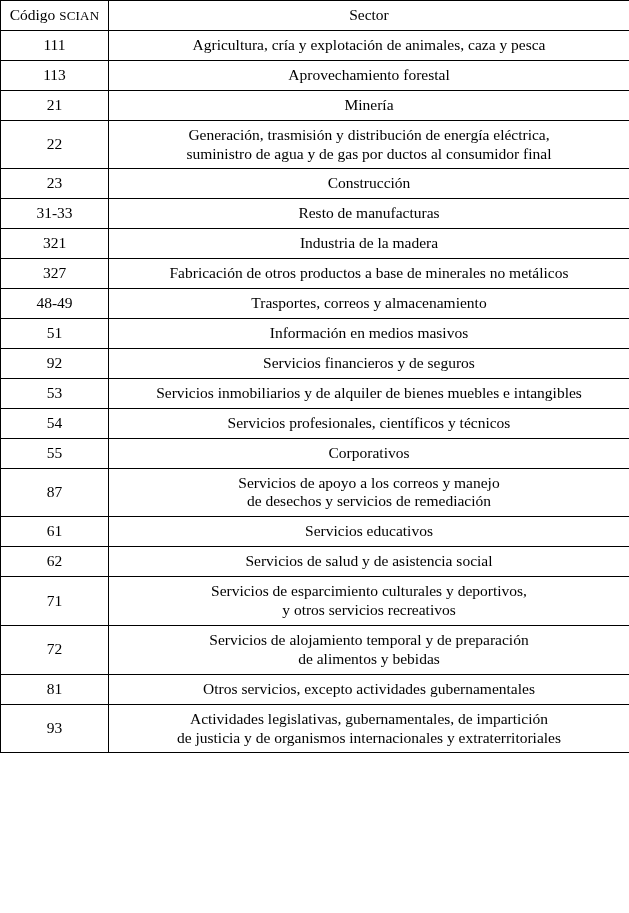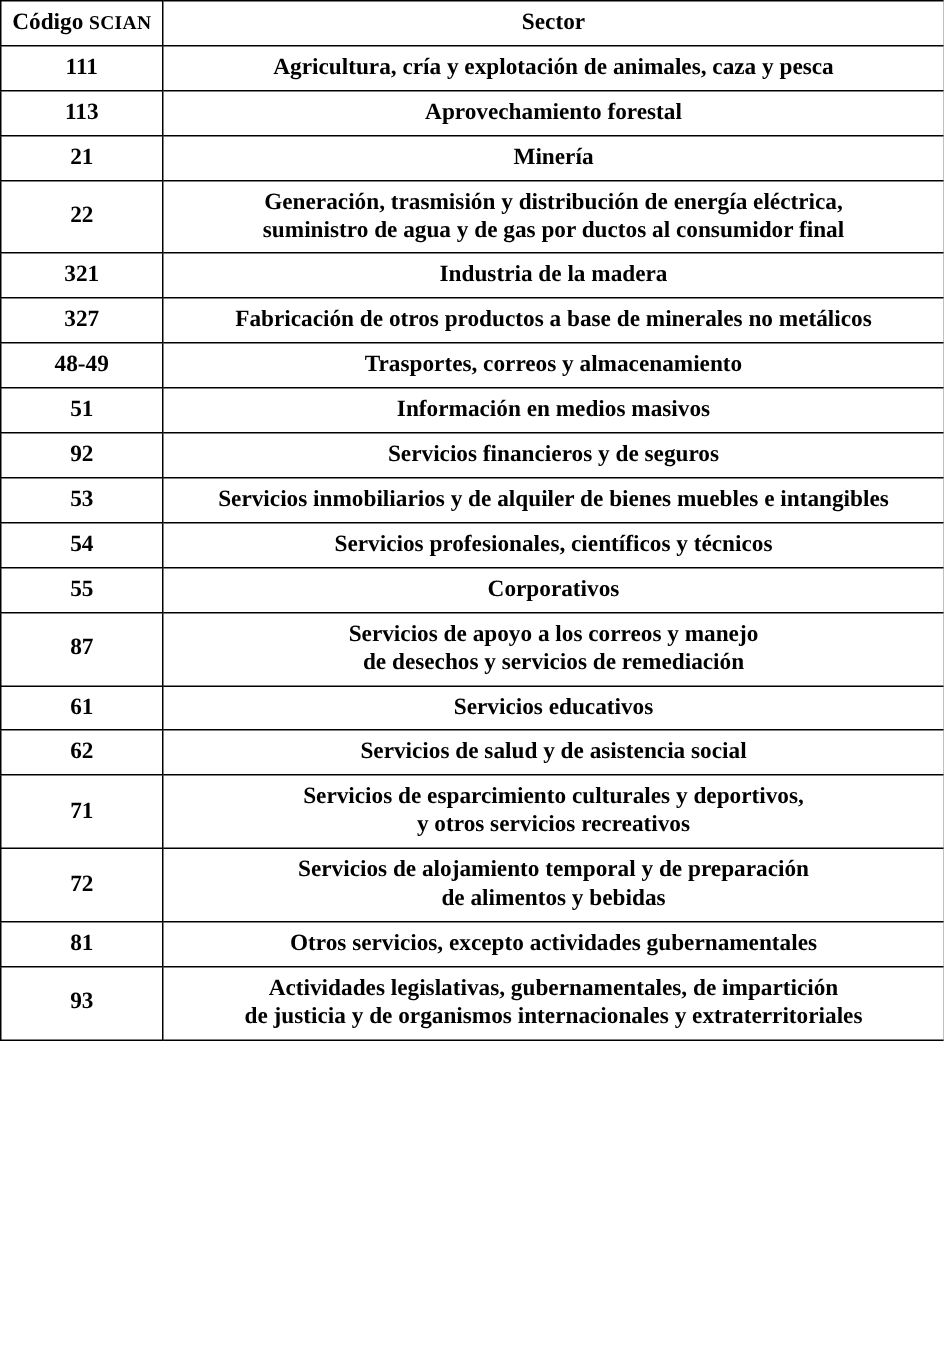--- a/index.html
+++ b/index.html
@@ -26,21 +26,21 @@
     table-layout: fixed;
   }
   table.scian-table td,
   table.scian-table th {
     border: 1px solid #000000;
     padding: 5px 0;
     text-align: center;
     vertical-align: middle;
     font-size: 15.5px;
     line-height: 1.22;
-    font-weight: bold;
+    font-weight: normal;
   }
   col.col-code { width: 108px; }
   col.col-sector { width: 521px; }
 
   th.header-cell {
     font-size: 15.5px;
   }
   th.header-code .small-caps {
     font-size: 13px;
     letter-spacing: 0.2px;
@@ -82,20 +82,28 @@
           <td class="code-cell">113</td>
           <td class="sector-cell"><span>Aprovechamiento forestal</span></td>
         </tr>
         <tr>
           <td class="code-cell">21</td>
           <td class="sector-cell"><span>Minería</span></td>
         </tr>
         <tr>
           <td class="code-cell">22</td>
           <td class="sector-cell"><span>Generación, trasmisión y distribución de energía eléctrica,</span><span class="line2">suministro de agua y de gas por ductos al consumidor final</span></td>
+        </tr>
+        <tr>
+          <td class="code-cell">23</td>
+          <td class="sector-cell"><span>Construcción</span></td>
+        </tr>
+        <tr>
+          <td class="code-cell">31-33</td>
+          <td class="sector-cell"><span>Resto de manufacturas</span></td>
         </tr>
         <tr>
           <td class="code-cell">321</td>
           <td class="sector-cell"><span>Industria de la madera</span></td>
         </tr>
         <tr>
           <td class="code-cell">327</td>
           <td class="sector-cell"><span>Fabricación de otros productos a base de minerales no metálicos</span></td>
         </tr>
         <tr>

